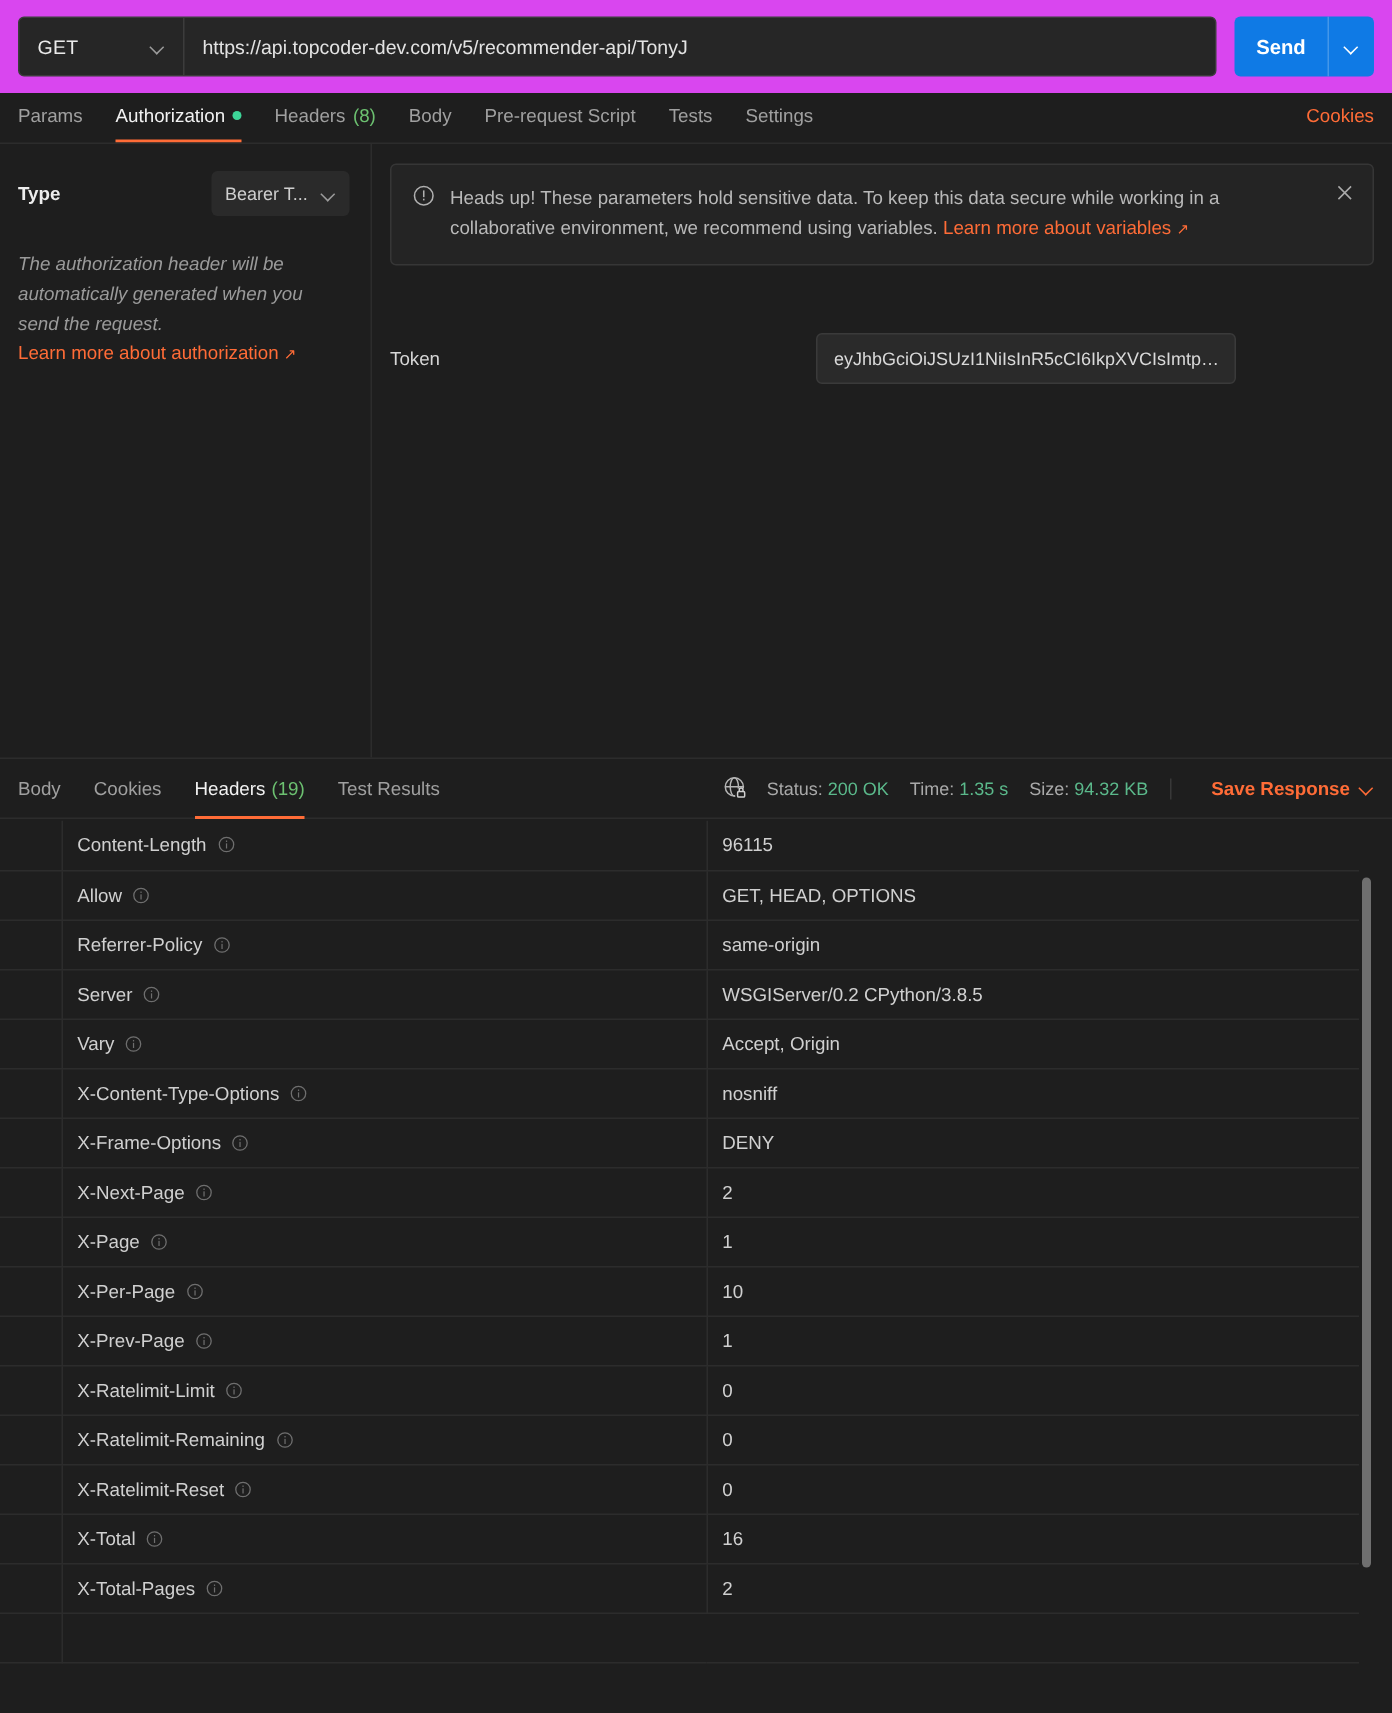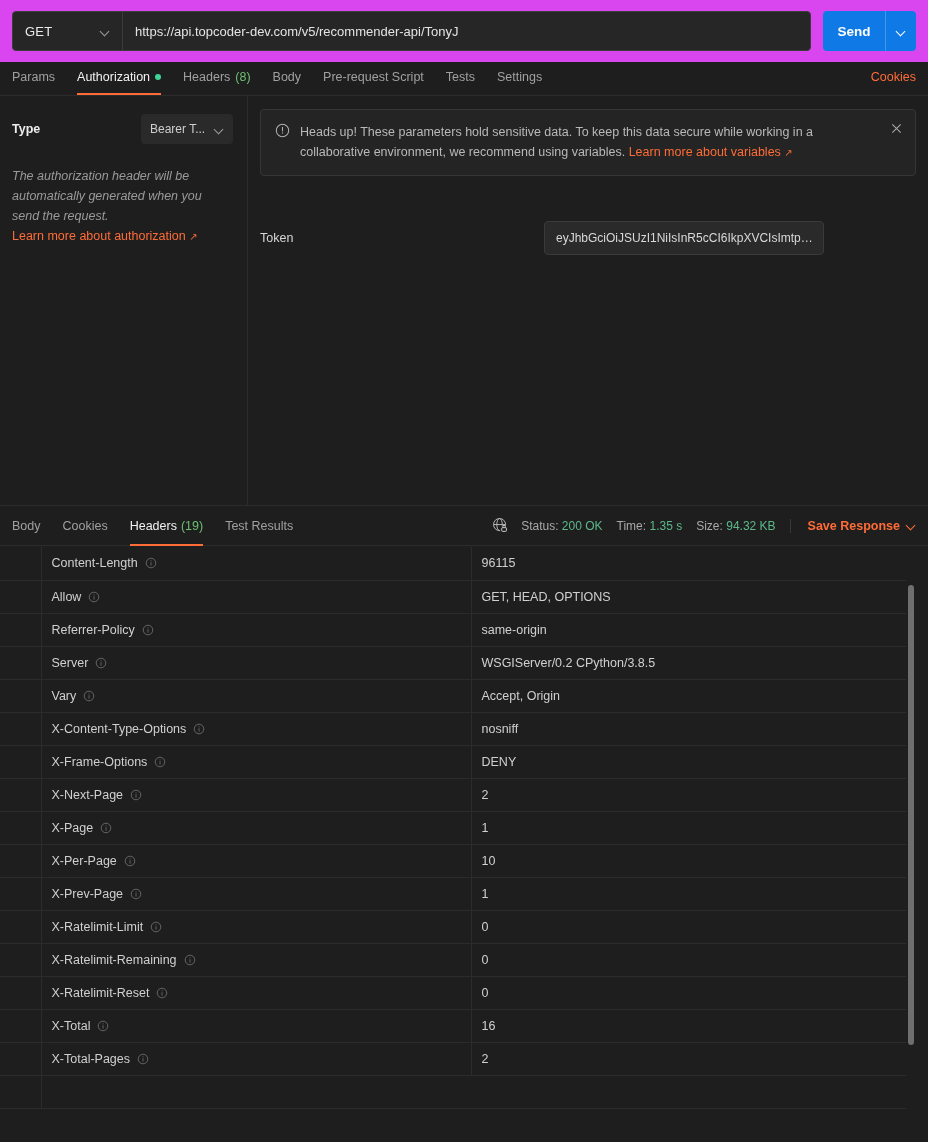--- a/index.html
+++ b/index.html
@@ -172,21 +172,21 @@
     height: 2px; background: #ff6c37;
   }
   .rsp-meta {
     margin-left: auto; display: flex; align-items: center; gap: 0;
     font-size: 12px; color: #a9a9a9;
   }
   .meta-item { margin-right: 14px; white-space: nowrap; }
   .meta-val { color: #5bb98b; }
   .globe-lock { margin-right: 12px; display: flex; align-items: center; }
   .save-resp {
-    border-left: 1px solid #383838; padding-left: 17px; margin-left: 0;
+    border-left: 1px solid #383838; padding-left: 27px; margin-left: 0;
     color: #ff6c37; font-size: 12.5px; font-weight: 700;
     display: flex; align-items: center; gap: 7px; cursor: pointer;
   }
   .save-resp .caret::before { border-color: #ff6c37; }
 
   
   #headers-table {
     position: absolute; left: 0; top: 41px; right: 0; bottom: 0;
     overflow: hidden;
   }

